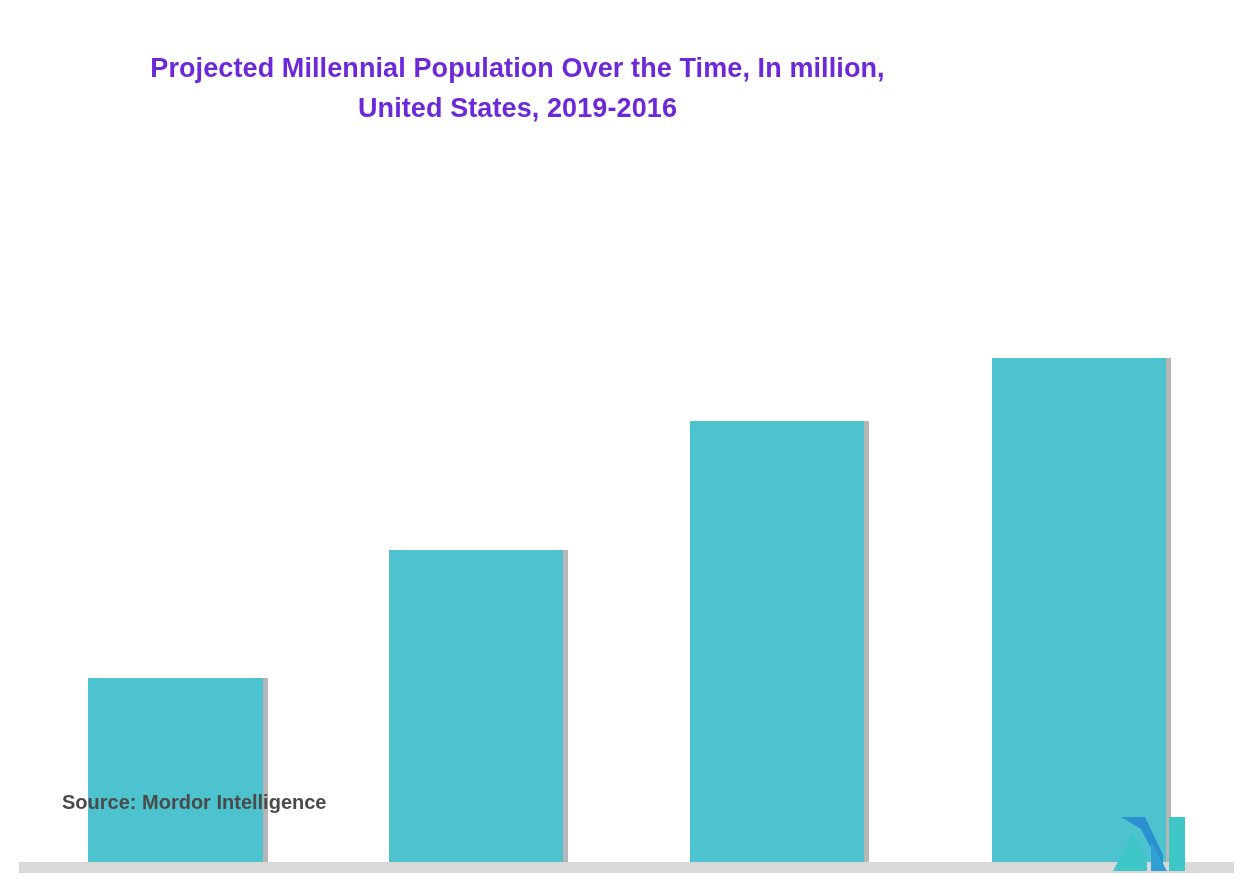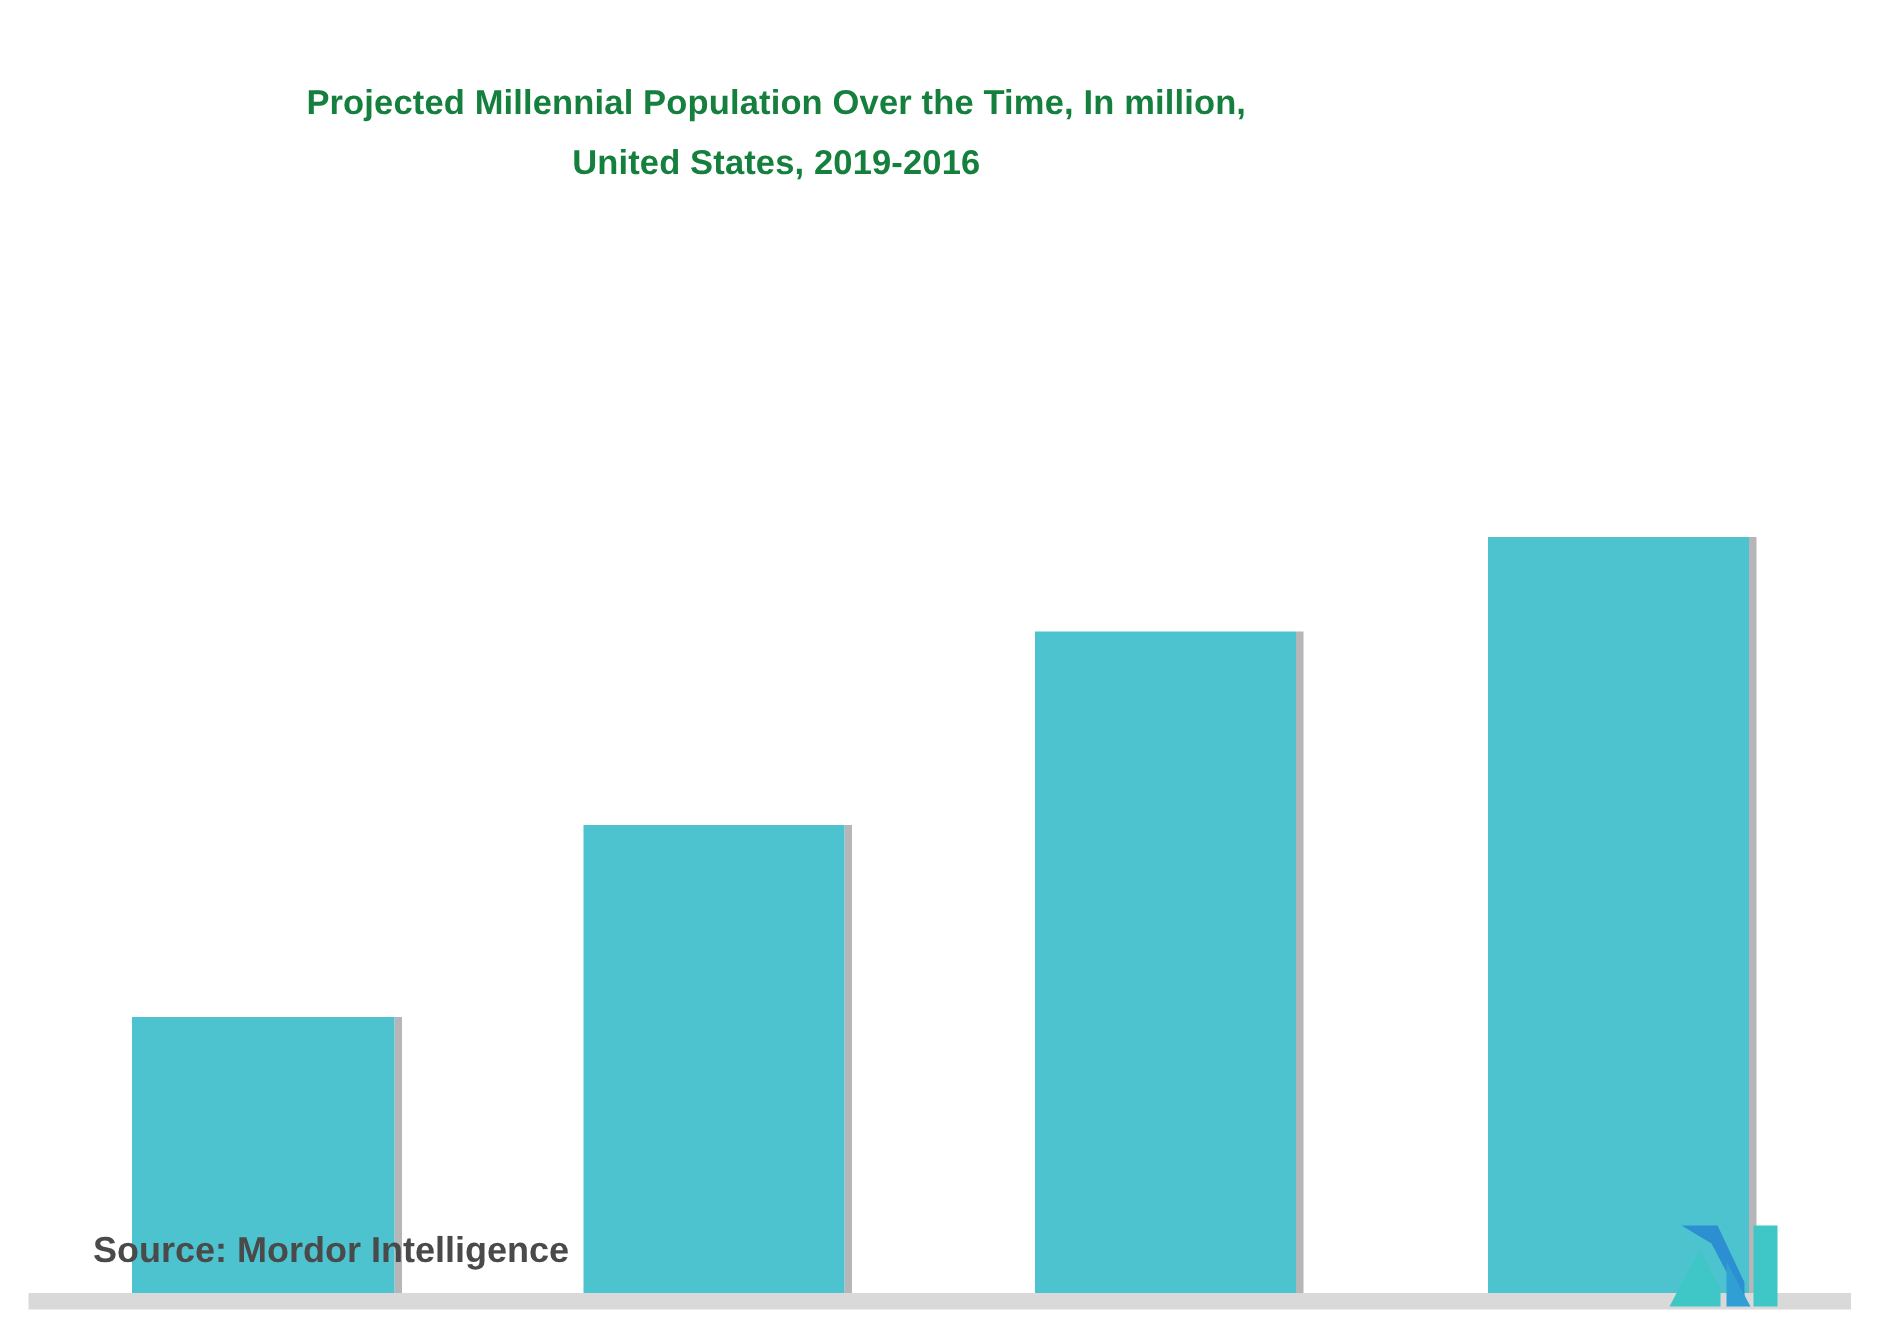--- a/index.html
+++ b/index.html
@@ -19,22 +19,22 @@
     overflow: hidden;
   }
 
   
   .chart-title {
     position: absolute;
     left: 0;
     top: 48px;
     width: 1035px;
     text-align: center;
-    color: #15803d;
-    font-size: 23px;
+    color: #6d28d9;
+    font-size: 27px;
     font-weight: bold;
     line-height: 40px;
     letter-spacing: 0.1px;
   }
   .chart-title .line1,
   .chart-title .line2 {
     display: block;
     white-space: nowrap;
   }
 
@@ -71,23 +71,23 @@
     bottom: 0;
     width: 5px;
     background: #a9a9ad;
     opacity: 0.85;
   }
 
   
   .source {
     position: absolute;
     left: 62px;
-    top: 820px;
+    top: 791px;
     color: #4a4a4a;
-    font-size: 24px;
+    font-size: 20px;
     font-weight: bold;
     white-space: nowrap;
   }
   .logo {
     position: absolute;
     left: 1111px;
     top: 815px;
     width: 76px;
     height: 58px;
   }

